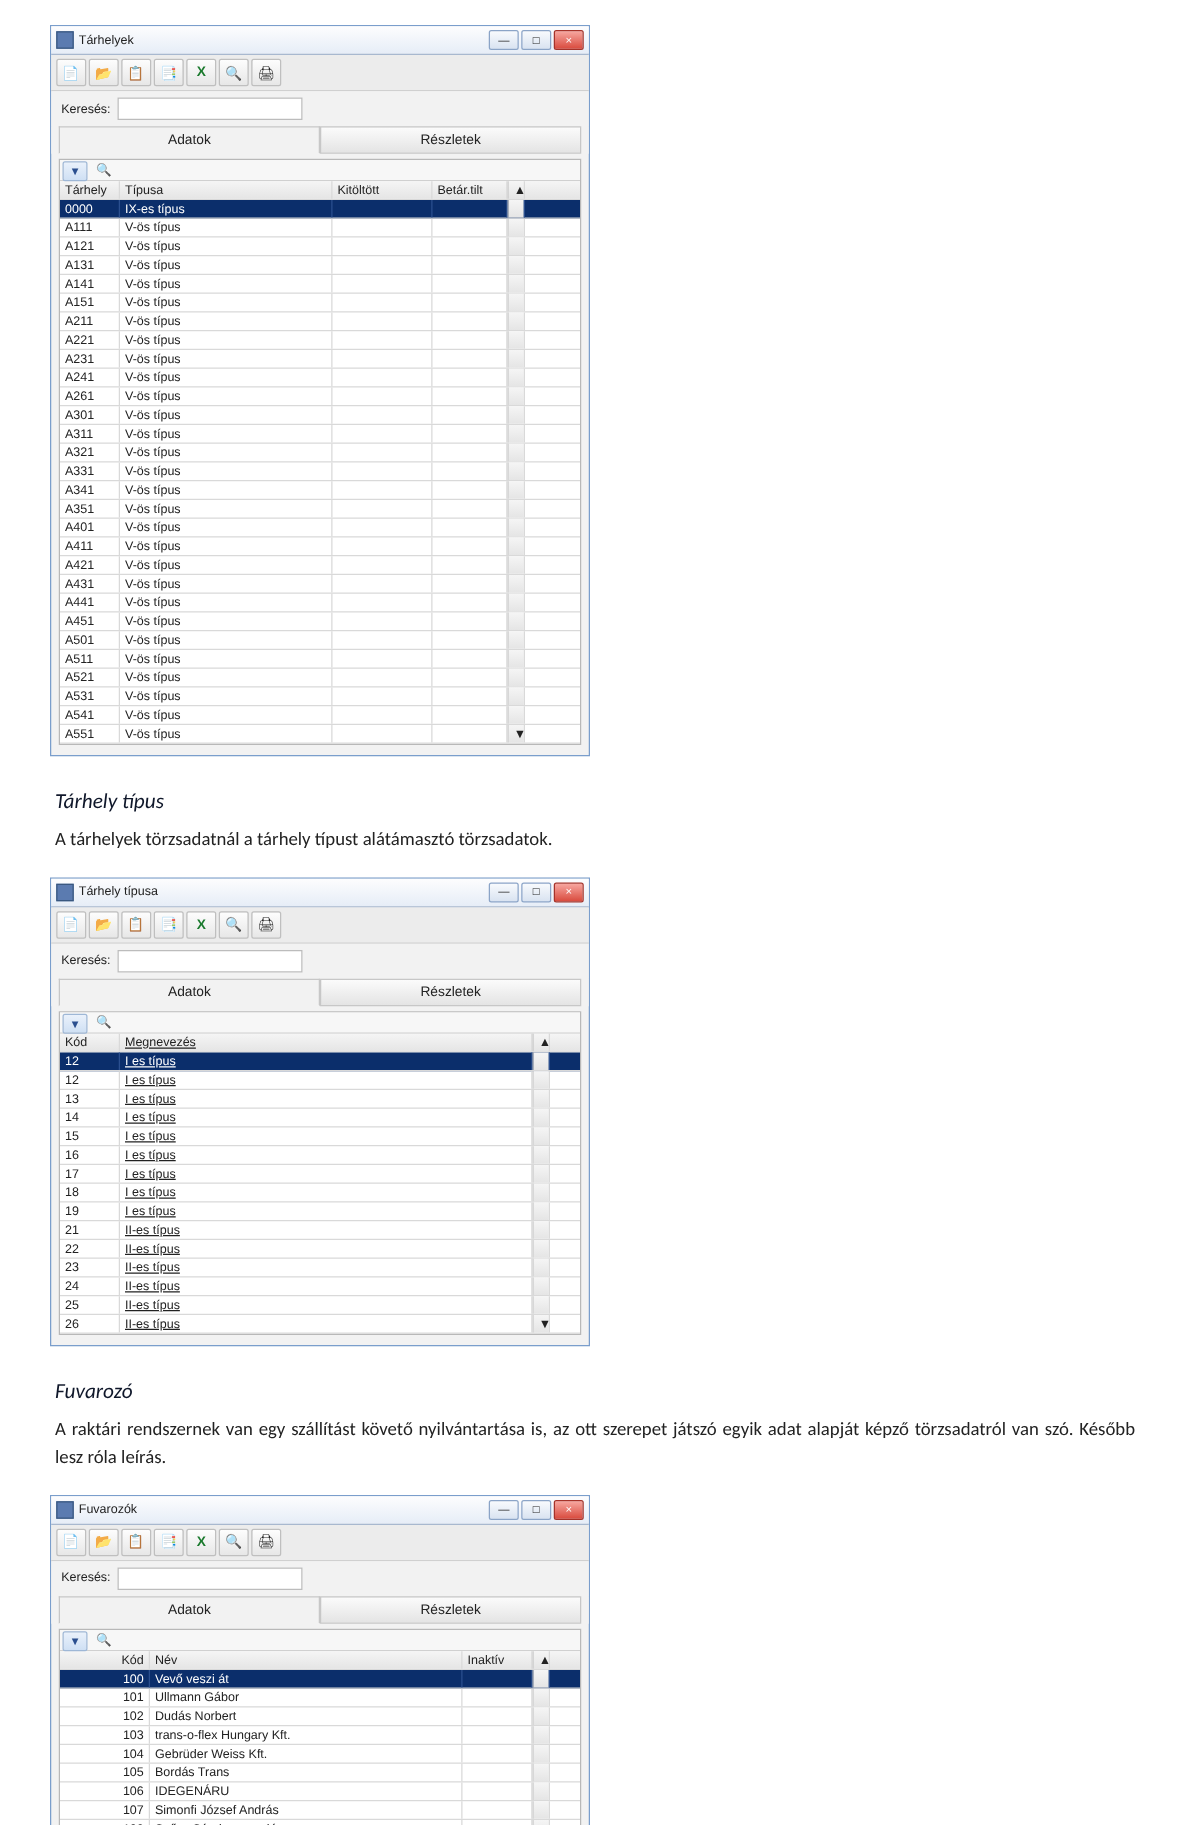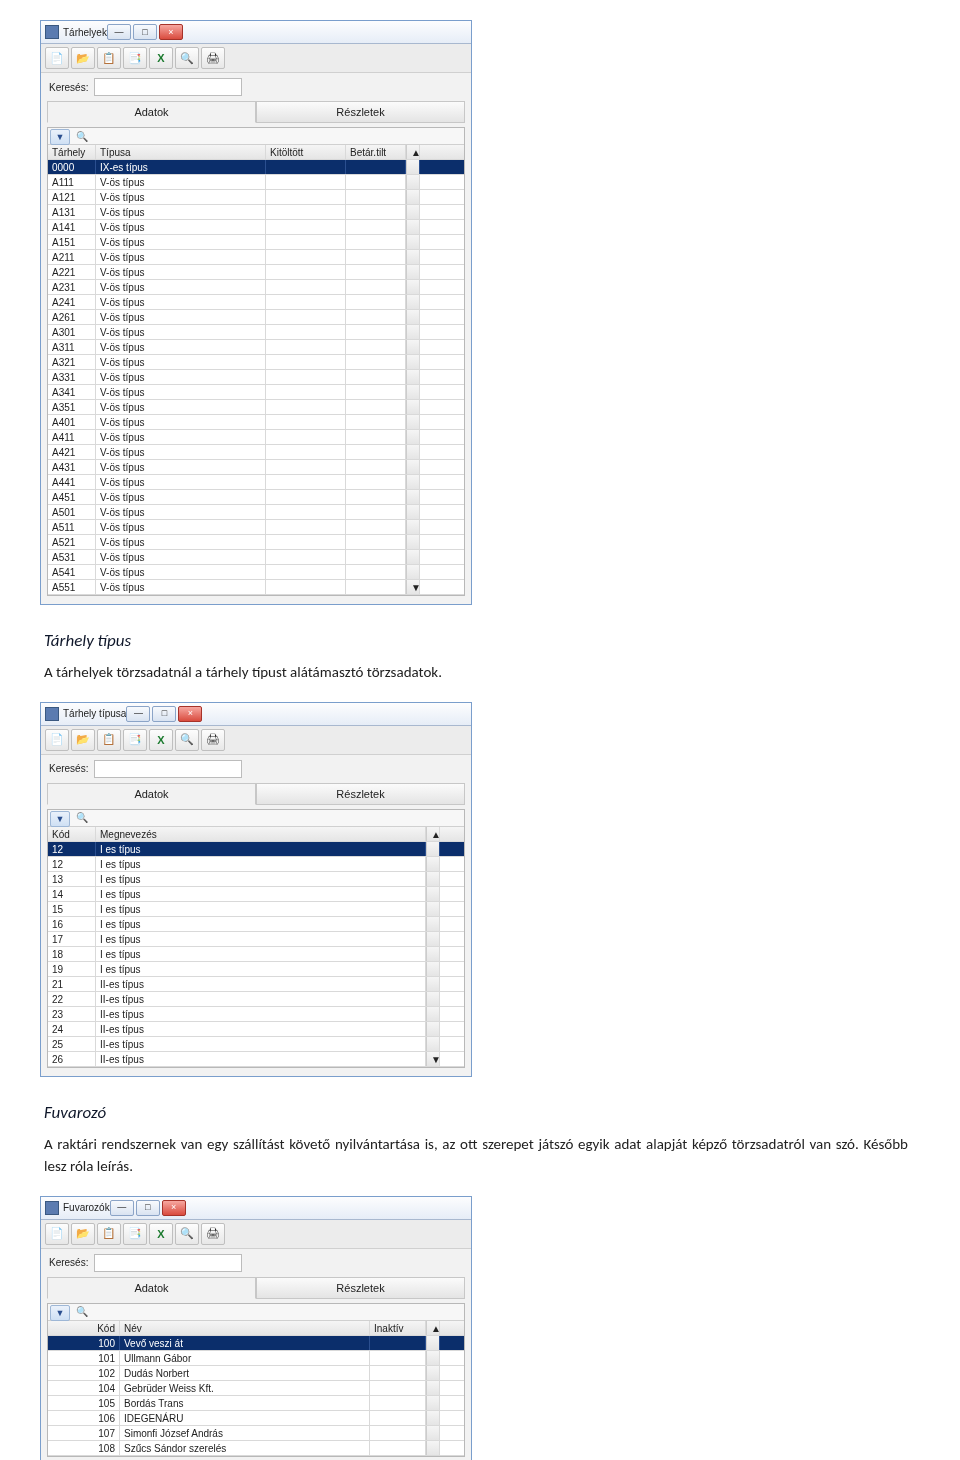--- a/index.html
+++ b/index.html
@@ -14,21 +14,21 @@
     border: 1px solid #7a9ecc;
     background: #f2f2f2;
     margin-bottom: 25px;
     font-size: 10px;
     font-family: Tahoma, Arial, sans-serif;
     width: 430px;
   }
   .titlebar {
     display: flex;
     align-items: center;
-    justify-content: flex-start;
+    justify-content: space-between;
     background: linear-gradient(#fdfdfe,#e6edf7);
     padding: 2px 4px;
     border-bottom: 1px solid #a8b8cf;
     height: 18px;
   }
   .titlebar .left {
     display: flex;
     align-items: center;
     gap: 4px;
   }
@@ -115,21 +115,21 @@
   .gridrow.selected {
     background:#0b2e6b; color:#fff;
   }
   .gridrow.selected > div { border-right-color:#2b4f8f; }
   .scroll-col {
     width:14px; background:linear-gradient(#f5f5f5,#e5e5e5);
     border-left:1px solid #ccc;
   }
   
   .w1 .c1{width:48px;} .w1 .c2{width:170px;} .w1 .c3{width:80px;} .w1 .c4{width:60px;}
-  .w2 .c1{width:48px;} .w2 .c2{width:330px;}
+  .w2 .c1{width:48px;} .w2 .c2{width:330px;text-decoration:underline;}
   .w3 .c1{width:72px;text-align:right;} .w3 .c2{width:250px;} .w3 .c3{width:56px;}
   .filterbar {
     display:flex;
     border-bottom:1px solid #d0d0d0;
     background:#f7f7f7;
     height:16px;
   }
   .filterbar .fbtn {
     width:18px;height:14px;margin:1px 2px;
     border:1px solid #9eb7d6;
@@ -586,20 +586,26 @@
           <div class="c3"></div>
           <div class="scroll-col"></div>
         </div>
         <div class="gridrow">
           <div class="c1">102</div>
           <div class="c2">Dudás Norbert</div>
           <div class="c3"></div>
           <div class="scroll-col"></div>
         </div>
         <div class="gridrow">
+          <div class="c1">103</div>
+          <div class="c2">trans-o-flex Hungary Kft.</div>
+          <div class="c3"></div>
+          <div class="scroll-col"></div>
+        </div>
+        <div class="gridrow">
           <div class="c1">104</div>
           <div class="c2">Gebrüder Weiss Kft.</div>
           <div class="c3"></div>
           <div class="scroll-col"></div>
         </div>
         <div class="gridrow">
           <div class="c1">105</div>
           <div class="c2">Bordás Trans</div>
           <div class="c3"></div>
           <div class="scroll-col"></div>

